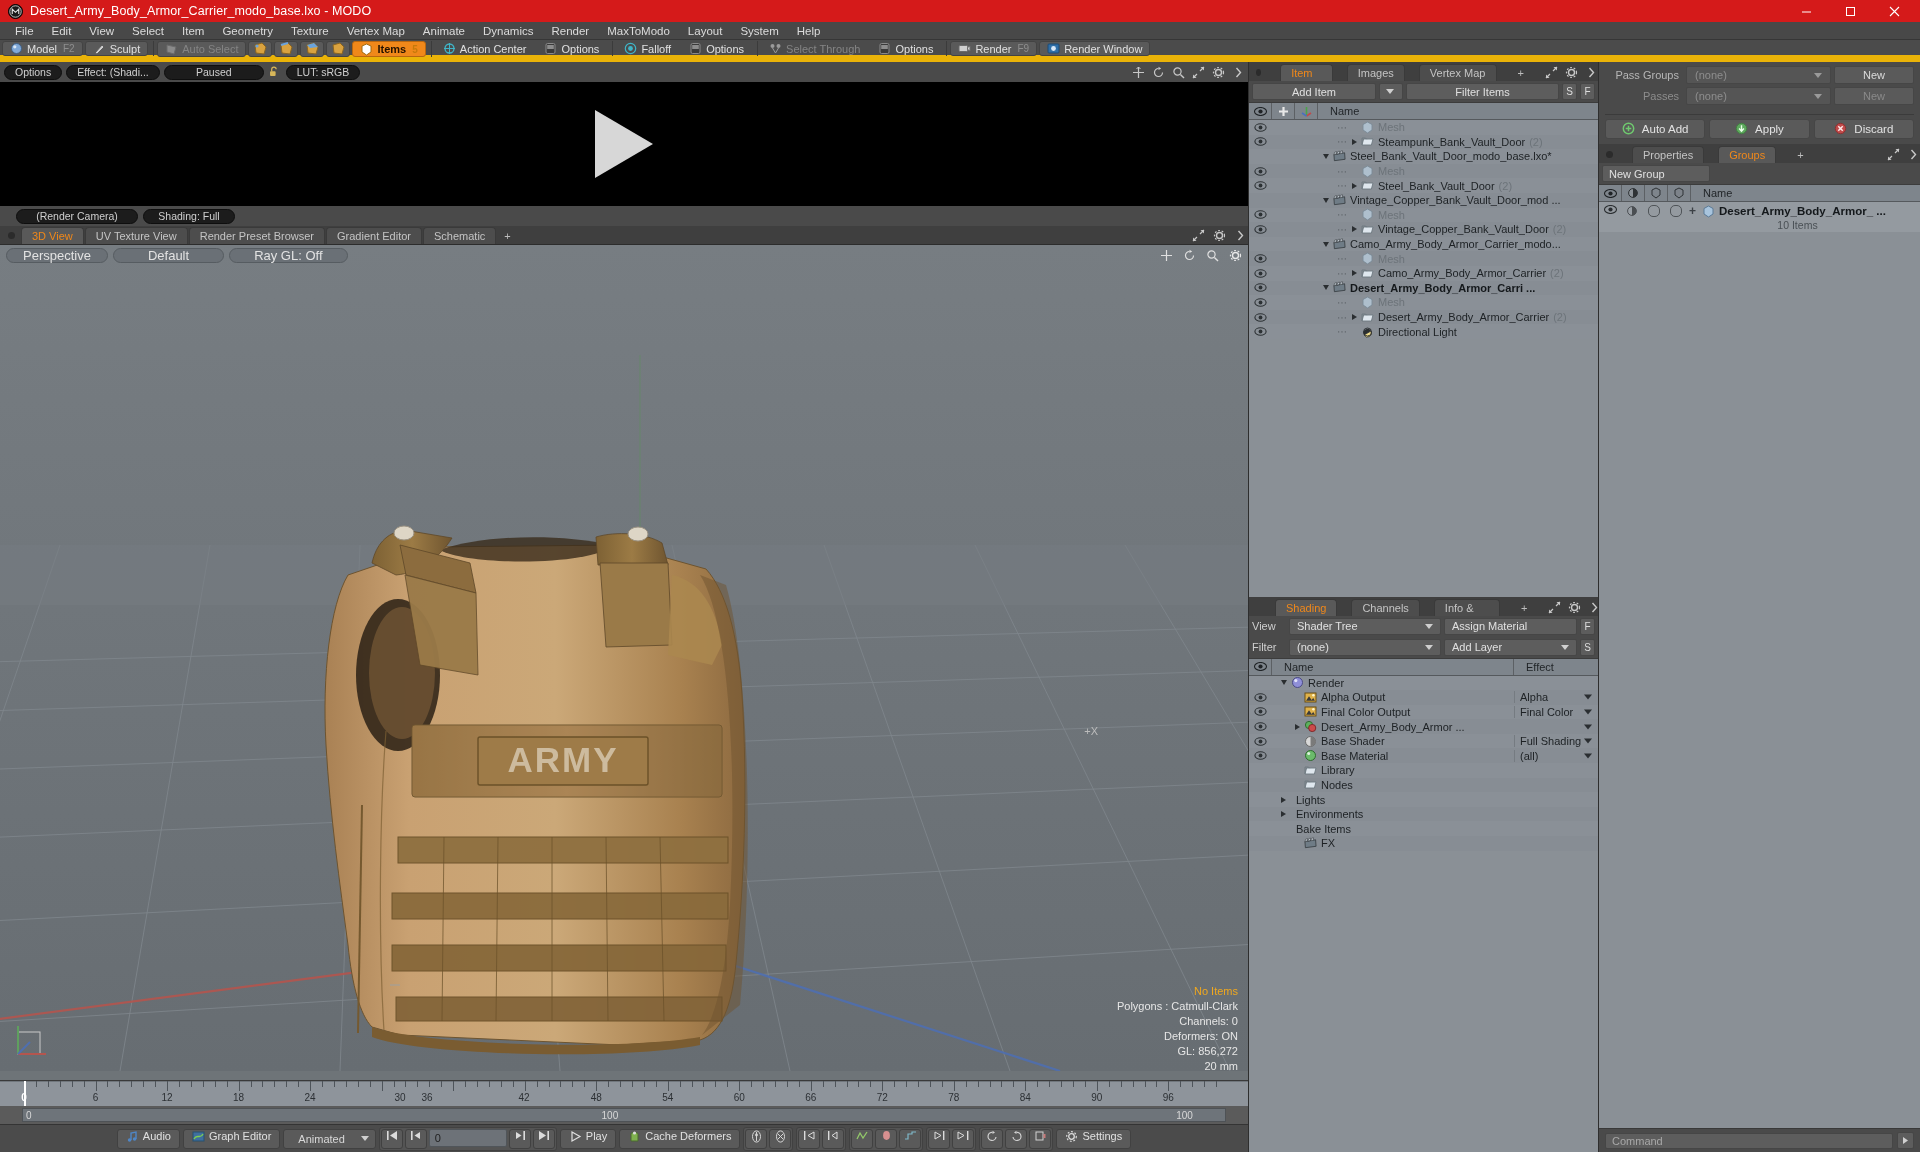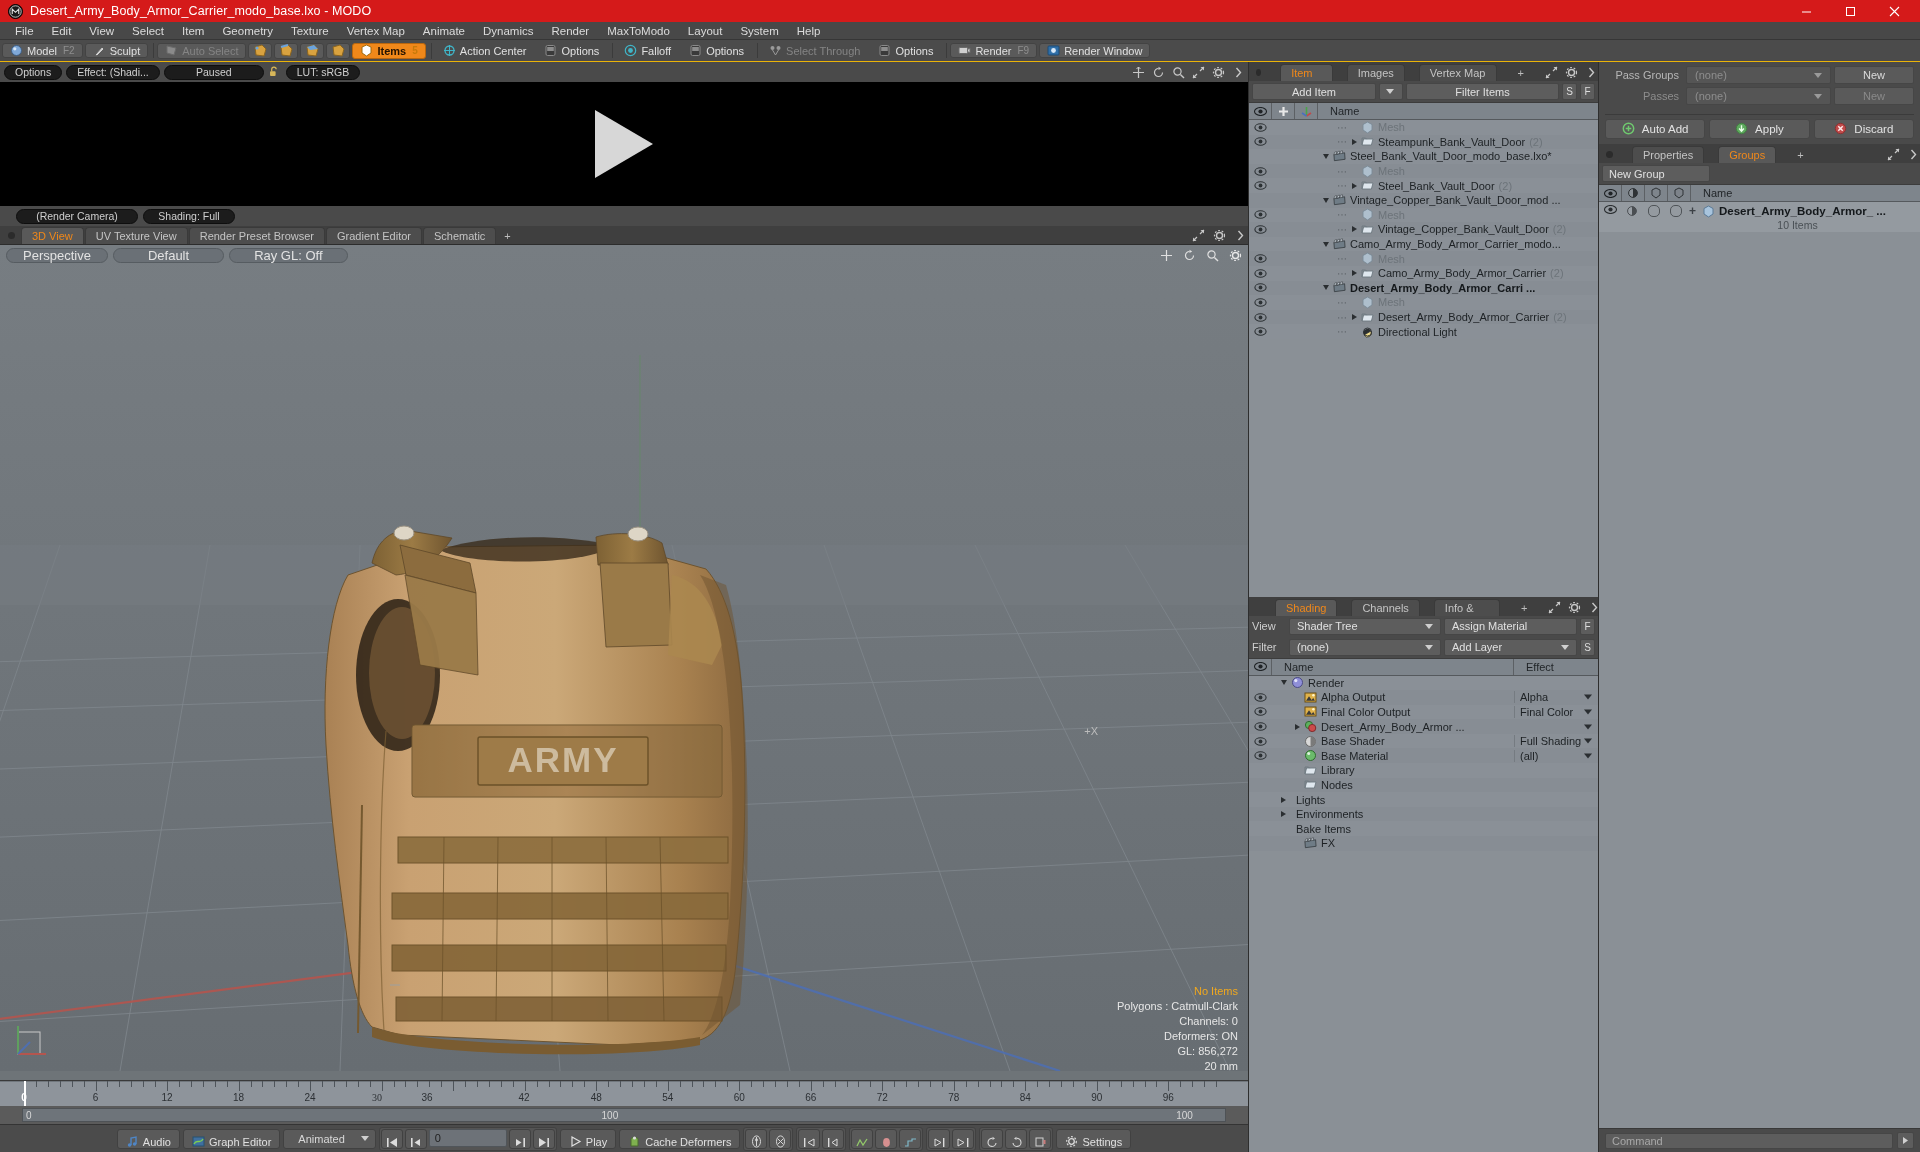--- a/index.html
+++ b/index.html
@@ -32,22 +32,22 @@
 
   
   .menubar {
     height: 18px; background: #484848; display: flex; align-items: center;
     padding-left: 6px; flex: none; border-bottom: 1px solid #363636;
   }
   .menu-item { padding: 0 9px; font-size: 11.5px; color: #dcdcdc; line-height: 18px; }
 
   
   .modebar {
-    height: 22px; background: #4b4b4b; display: flex; align-items: center;
-    flex: none; border-bottom: 1px solid #eab308; padding: 1px 2px;
+    height: 22px; background: #4b4b4b; display: flex; align-items: flex-start;
+    flex: none; border-bottom: 7px solid #eab308; padding: 1px 2px;
   }
   .mb-group { display: flex; align-items: stretch; border-right: 1px solid #3b3b3b; padding-right: 3px; margin-right: 3px; }
   .mb-group:last-child { border-right: none; }
   .mb-btn {
     display: flex; align-items: center; gap: 4px; padding: 0 7px;
     background: #5a5a5a; border: 1px solid #434343; border-radius: 3px;
     font-size: 11px; color: #e0e0e0; margin-right: 2px; white-space: nowrap;
   }
   .mb-btn.flat { background: transparent; border-color: transparent; }
   .mb-btn.active { background: #f0881a; border-color: #b9670f; color: #241200; font-weight: 600;}
@@ -131,21 +131,21 @@
   .scrollbar-track { position:absolute; left:22px; right:22px; top:2px; bottom:2px; background:#6e747a; border:1px solid #4e5256; }
   .scrollrow .lbl { position: relative; font-size: 10px; color: #d8d8d8; }
 
   
   .transport {
     height: 28px; background: #4b4b4b; display: flex; align-items: center;
     gap: 3px; padding: 0 4px; flex: none; border-top: 1px solid #343434;
     justify-content: center;
   }
   .tp-btn {
-    display:flex; align-items:flex-end; gap:4px; height:20px; padding: 0 8px;
+    display:flex; align-items:flex-start; gap:4px; height:20px; padding: 0 8px;
     background:#5a5a5a; border:1px solid #414141; border-radius:3px; font-size:11px; color:#e0e0e0;
   }
   .tp-ico { width:22px; justify-content:center; padding:0; }
   .tp-group { display:flex; gap:2px; background:#545454; border:1px solid #414141; border-radius:3px; padding:1px; }
   .tp-sel { display:flex; align-items:center; height:20px; background:#5a5a5a; border:1px solid #414141;
             border-radius:3px; font-size:11px; color:#d8d8d8; padding: 0 6px 0 14px; gap: 16px; }
   .tp-num { width: 78px; height: 18px; background: #6d7278; border:1px solid #50555a; border-radius: 2px;
             font-size: 11px; color: #1e1e1e; display:flex; align-items:center; padding-left: 5px; }
 
   
@@ -806,21 +806,21 @@
             <div class="tk" style="left: 1168.3px; height: 10px;"></div>
             <div class="tk" style="left: 1180.2px; height: 6px;"></div>
             <div class="tk" style="left: 1192.2px; height: 6px;"></div>
             <div class="tk" style="left: 1204.1px; height: 6px;"></div>
             <div class="tk" style="left: 1216px; height: 6px;"></div>
             <div class="lb" style="left: 24px; color: rgb(255, 255, 255); font-weight: bold;">0</div>
             <div class="lb" style="left: 95.5px;">6</div>
             <div class="lb" style="left: 167px;">12</div>
             <div class="lb" style="left: 238.6px;">18</div>
             <div class="lb" style="left: 310.1px;">24</div>
-            <div class="lb" style="left: 377px; font-family: Liberation Serif, serif;">30</div>
+            <div class="lb" style="left: 400px;">30</div>
             <div class="lb" style="left: 427px;">36</div>
             <div class="lb" style="left: 524px;">42</div>
             <div class="lb" style="left: 596.2px;">48</div>
             <div class="lb" style="left: 667.7px;">54</div>
             <div class="lb" style="left: 739.2px;">60</div>
             <div class="lb" style="left: 810.7px;">66</div>
             <div class="lb" style="left: 882.2px;">72</div>
             <div class="lb" style="left: 953.8px;">78</div>
             <div class="lb" style="left: 1025.3px;">84</div>
             <div class="lb" style="left: 1096.8px;">90</div>

